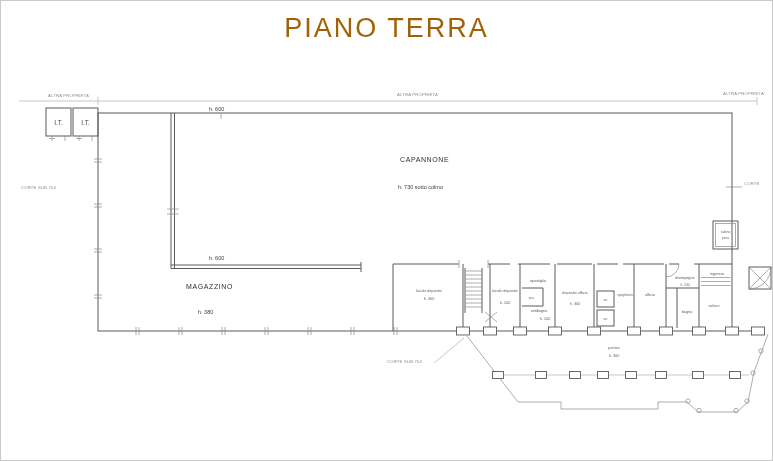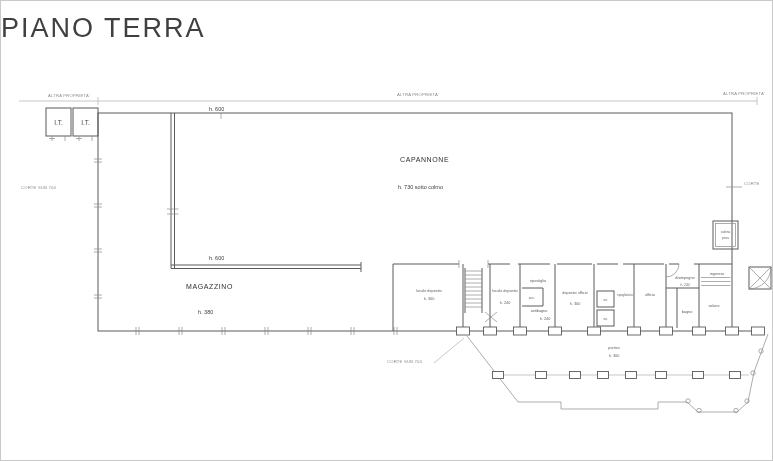--- a/index.html
+++ b/index.html
@@ -1,19 +1,19 @@
 <!DOCTYPE html>
 <html><head>
 <meta charset="utf-8">
 <style>
   html,body{margin:0;padding:0;background:#ffffff;}
   body{width:773px;height:461px;overflow:hidden;font-family:"Liberation Sans",sans-serif;}
   .sheet{position:relative;width:771px;height:459px;border:1px solid #c9c9c9;background:#fff;}
-  .plan-title{position:absolute;top:12px;left:0;width:100%;
-    font-size:27px;letter-spacing:2px;color:#404040;font-weight:500;}
+  .plan-title{position:absolute;top:12px;left:0;width:100%;text-align:center;
+    font-size:27px;letter-spacing:2px;color:#a16207;font-weight:500;}
   svg{position:absolute;top:0;left:0;}
   text{font-family:"Liberation Sans",sans-serif;}
   .ink{stroke:#5a5a5a;stroke-width:1;fill:none;}
   .thin{stroke:#8a8a8a;stroke-width:0.7;fill:none;}
   .faint{stroke:#b0b0b0;stroke-width:0.7;fill:none;}
   .pillar{fill:#ffffff;stroke:#5a5a5a;stroke-width:0.9;}
   .lbl-big{font-size:7px;fill:#2e2e2e;letter-spacing:0.6px;}
   .lbl-med{font-size:5.5px;fill:#3c3c3c;}
   .lbl-tiny{font-size:3.8px;fill:#5f5f5f;}
   .lbl-micro{font-size:3.3px;fill:#6a6a6a;}

